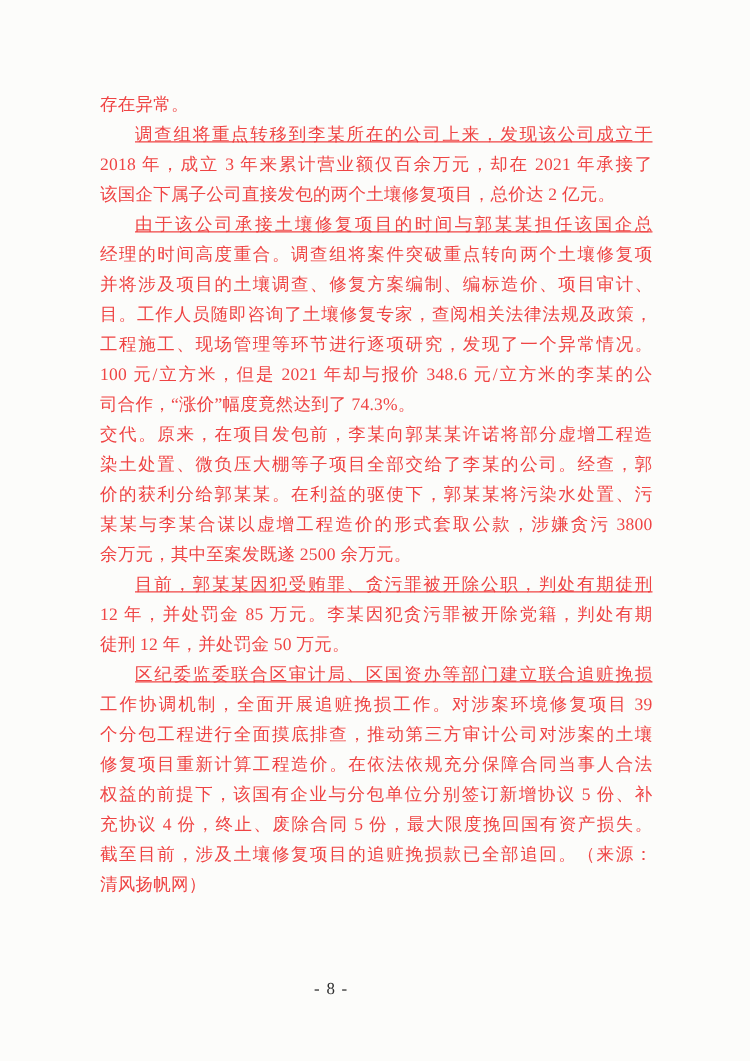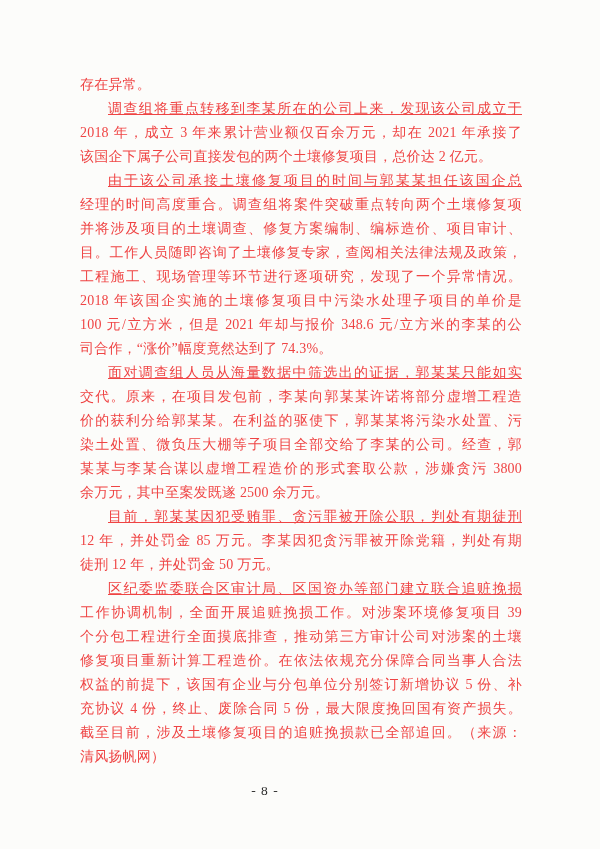--- a/index.html
+++ b/index.html
@@ -60,27 +60,25 @@
   <div class="text-block" id="text-block">
       <div class="line para-end">存在异常。</div>
       <div class="line indent">调查组将重点转移到李某所在的公司上来，发现该公司成立于</div>
       <div class="line">2018 年，成立 3 年来累计营业额仅百余万元，却在 2021 年承接了</div>
       <div class="line para-end">该国企下属子公司直接发包的两个土壤修复项目，总价达 2 亿元。</div>
       <div class="line indent">由于该公司承接土壤修复项目的时间与郭某某担任该国企总</div>
       <div class="line">经理的时间高度重合。调查组将案件突破重点转向两个土壤修复项</div>
       <div class="line">并将涉及项目的土壤调查、修复方案编制、编标造价、项目审计、</div>
       <div class="line">目。工作人员随即咨询了土壤修复专家，查阅相关法律法规及政策，</div>
       <div class="line">工程施工、现场管理等环节进行逐项研究，发现了一个异常情况。</div>
-      <div class="line">2018 年该国企实施的土壤修复项目中污染水处理子项目的单价是</div>
       <div class="line">100 元/立方米，但是 2021 年却与报价 348.6 元/立方米的李某的公</div>
       <div class="line para-end">司合作，“涨价”幅度竟然达到了 74.3%。</div>
-      <div class="line indent">面对调查组人员从海量数据中筛选出的证据，郭某某只能如实</div>
       <div class="line">交代。原来，在项目发包前，李某向郭某某许诺将部分虚增工程造</div>
+      <div class="line">染土处置、微负压大棚等子项目全部交给了李某的公司。经查，郭</div>
       <div class="line">价的获利分给郭某某。在利益的驱使下，郭某某将污染水处置、污</div>
-      <div class="line">染土处置、微负压大棚等子项目全部交给了李某的公司。经查，郭</div>
       <div class="line">某某与李某合谋以虚增工程造价的形式套取公款，涉嫌贪污 3800</div>
       <div class="line para-end">余万元，其中至案发既遂 2500 余万元。</div>
       <div class="line indent">目前，郭某某因犯受贿罪、贪污罪被开除公职，判处有期徒刑</div>
       <div class="line">12 年，并处罚金 85 万元。李某因犯贪污罪被开除党籍，判处有期</div>
       <div class="line para-end">徒刑 12 年，并处罚金 50 万元。</div>
       <div class="line indent">区纪委监委联合区审计局、区国资办等部门建立联合追赃挽损</div>
       <div class="line">工作协调机制，全面开展追赃挽损工作。对涉案环境修复项目 39</div>
       <div class="line">个分包工程进行全面摸底排查，推动第三方审计公司对涉案的土壤</div>
       <div class="line">修复项目重新计算工程造价。在依法依规充分保障合同当事人合法</div>
       <div class="line">权益的前提下，该国有企业与分包单位分别签订新增协议 5 份、补</div>

